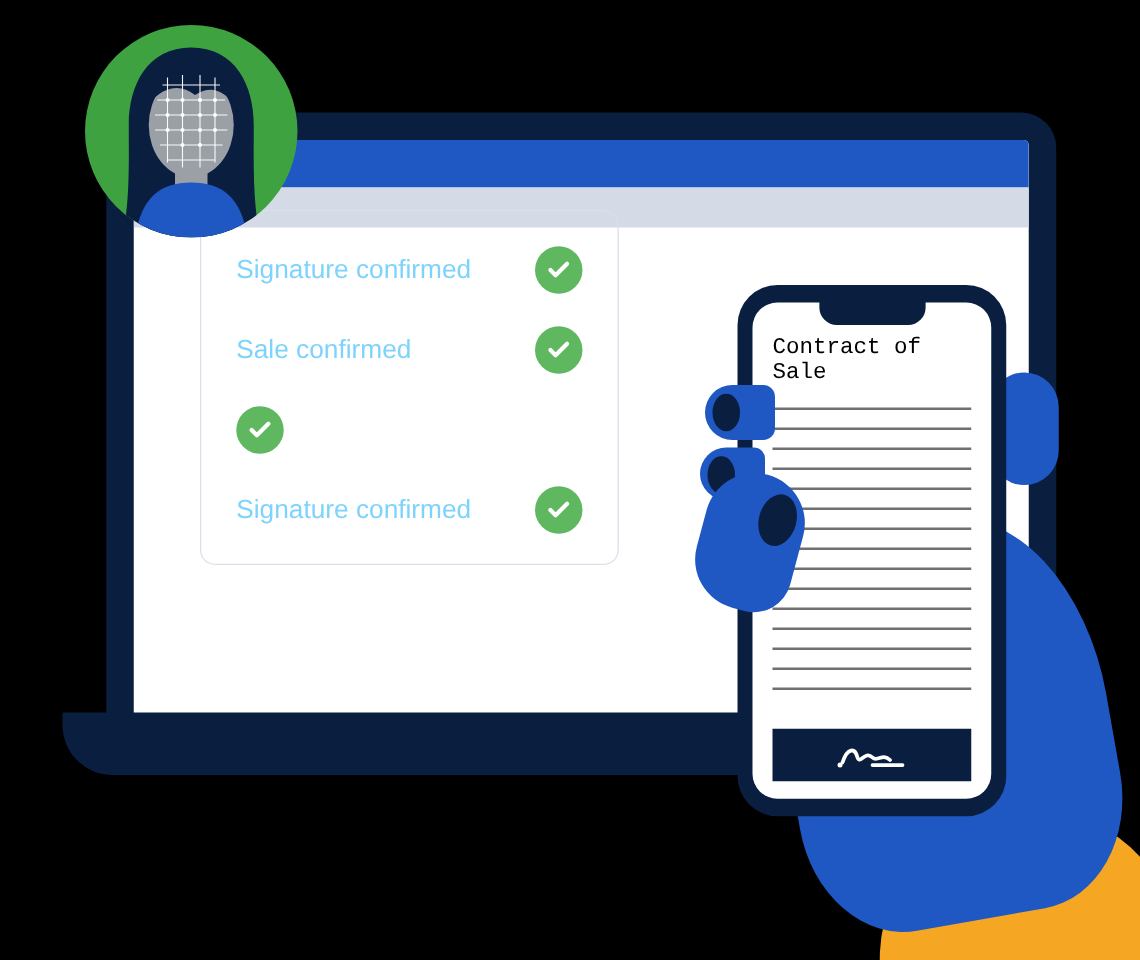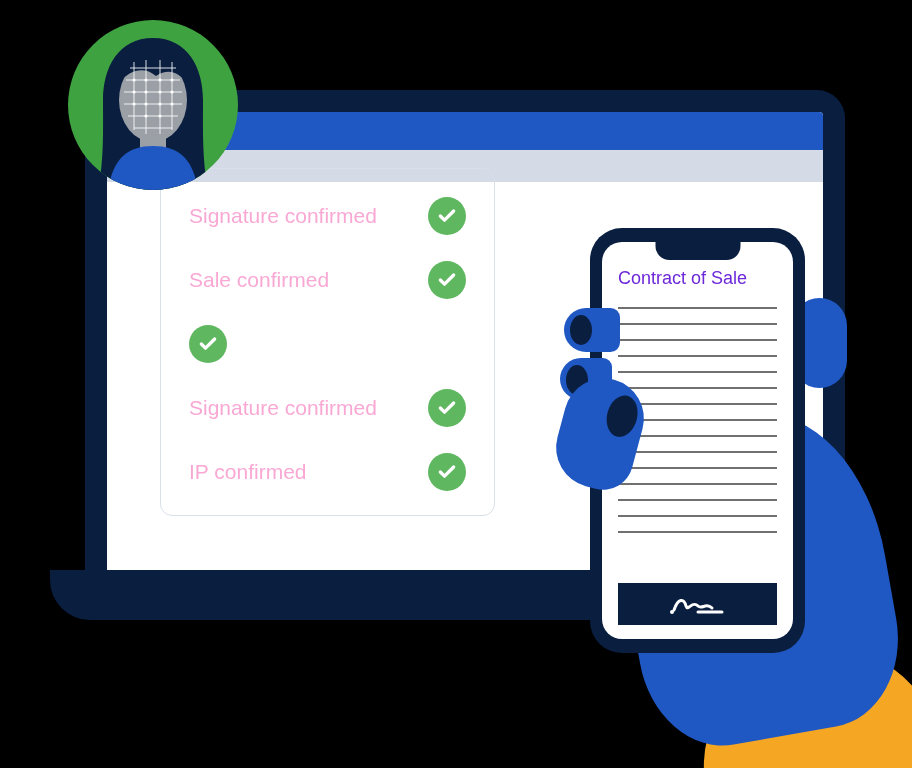--- a/index.html
+++ b/index.html
@@ -64,21 +64,21 @@
     }
     .confirm-row {
       display: flex;
       align-items: center;
       justify-content: space-between;
       margin-bottom: 26px;
     }
     .confirm-row:last-child { margin-bottom: 4px; }
     .confirm-label {
       font-size: 21px;
-      color: #f9a8d4;
+      color: #7dd3fc;
       font-weight: 400;
     }
     .check-circle {
       width: 38px;
       height: 38px;
       background: #5fb760;
       border-radius: 50%;
       display: flex;
       align-items: center;
       justify-content: center;
@@ -132,24 +132,25 @@
       top: -4px;
       left: 50%;
       transform: translateX(-50%);
       width: 85px;
       height: 22px;
       background: #0a1e3f;
       border-radius: 0 0 14px 14px;
     }
     .phone-title {
       font-size: 18px;
-      color: #6d28d9;
+      color: #000000;
       margin-top: 4px;
       margin-bottom: 18px;
       font-weight: 400;
+      font-family: Liberation Mono, monospace;
     }
     .doc-line {
       height: 2px;
       background: #707070;
       margin-bottom: 14px;
     }
     .sign-bar {
       position: absolute;
       bottom: 14px;
       left: 16px;
@@ -268,28 +269,20 @@
   </div>
   <div class="confirm-row">
     <span class="check-circle">
       <svg viewBox="0 0 24 24" fill="none" stroke="#fff" stroke-width="4" stroke-linecap="round" stroke-linejoin="round">
           <polyline points="4 12 9 17 20 6"></polyline>
         </svg>
     </span>
   </div>
   <div class="confirm-row">
     <span class="confirm-label">Signature confirmed</span>
-    <span class="check-circle">
-      <svg viewBox="0 0 24 24" fill="none" stroke="#fff" stroke-width="4" stroke-linecap="round" stroke-linejoin="round">
-          <polyline points="4 12 9 17 20 6"></polyline>
-        </svg>
-    </span>
-  </div>
-  <div class="confirm-row">
-    <span class="confirm-label">IP confirmed</span>
     <span class="check-circle">
       <svg viewBox="0 0 24 24" fill="none" stroke="#fff" stroke-width="4" stroke-linecap="round" stroke-linejoin="round">
           <polyline points="4 12 9 17 20 6"></polyline>
         </svg>
     </span>
   </div>
 </div>
 
 <div class="avatar-badge">
   <svg viewBox="0 0 170 170" width="170" height="170">

